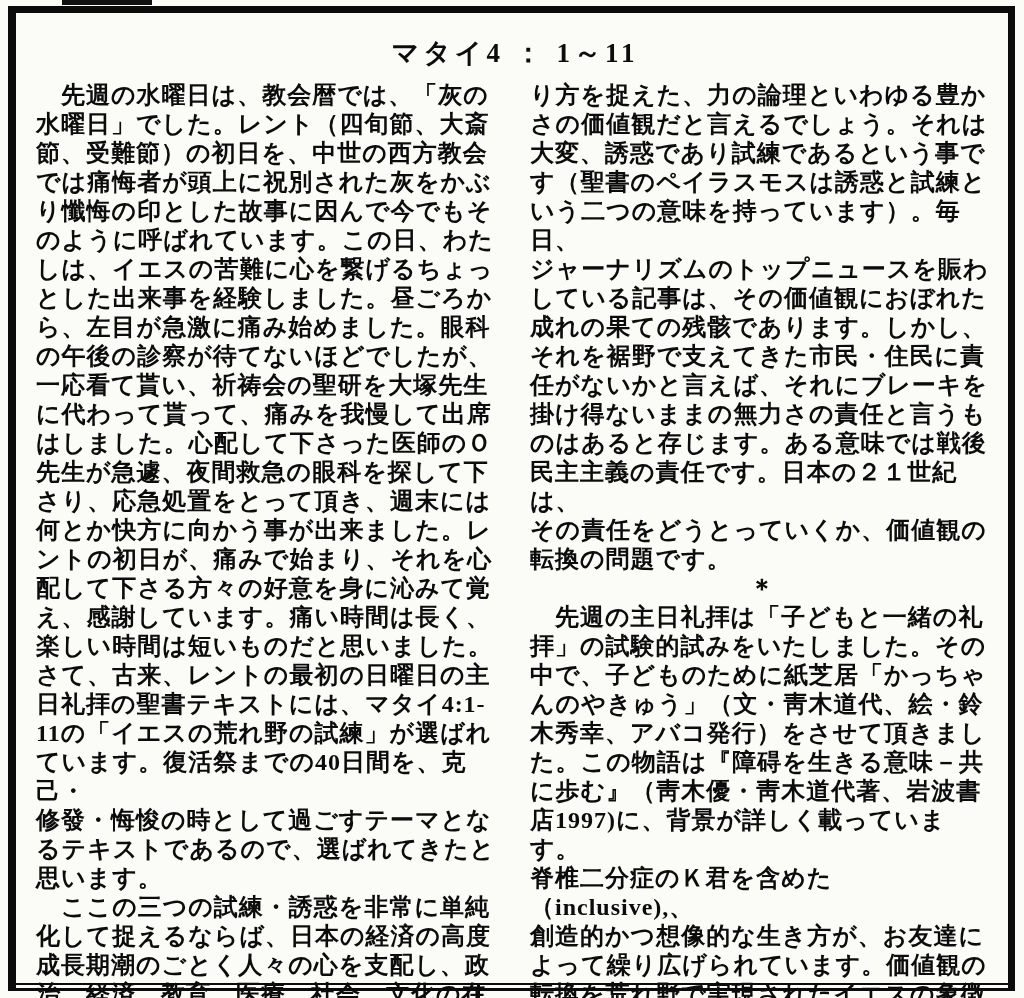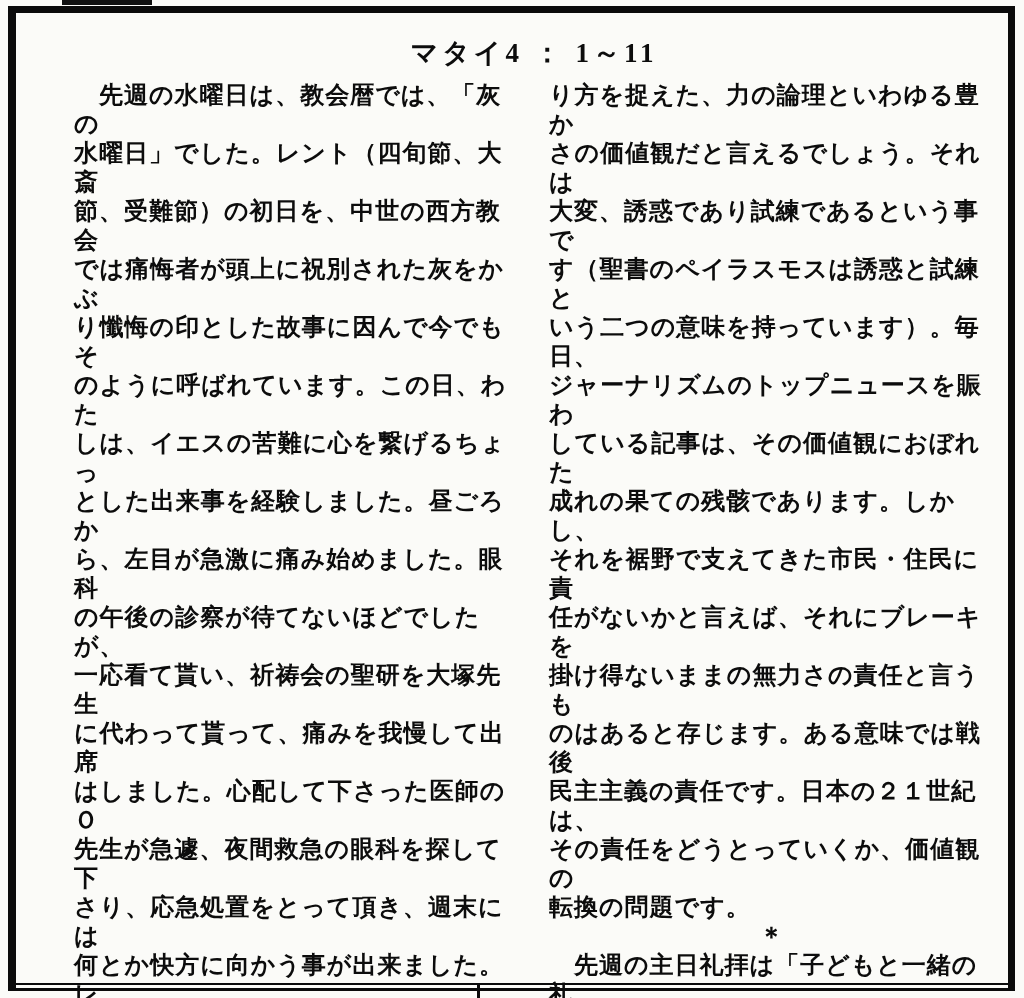--- a/index.html
+++ b/index.html
@@ -60,21 +60,20 @@
     background: #111;
   }
   .content {
     position: absolute;
     left: 16px;
     top: 13px;
     right: 16px;
     bottom: 15px;
     padding: 22px 14px 0 20px;
     box-sizing: border-box;
-    margin-left: 38px;
   }
   .title {
     text-align: center;
     font-size: 27px;
     font-weight: 700;
     letter-spacing: 4px;
     margin-bottom: 10px;
     white-space: pre;
   }
   .columns {

